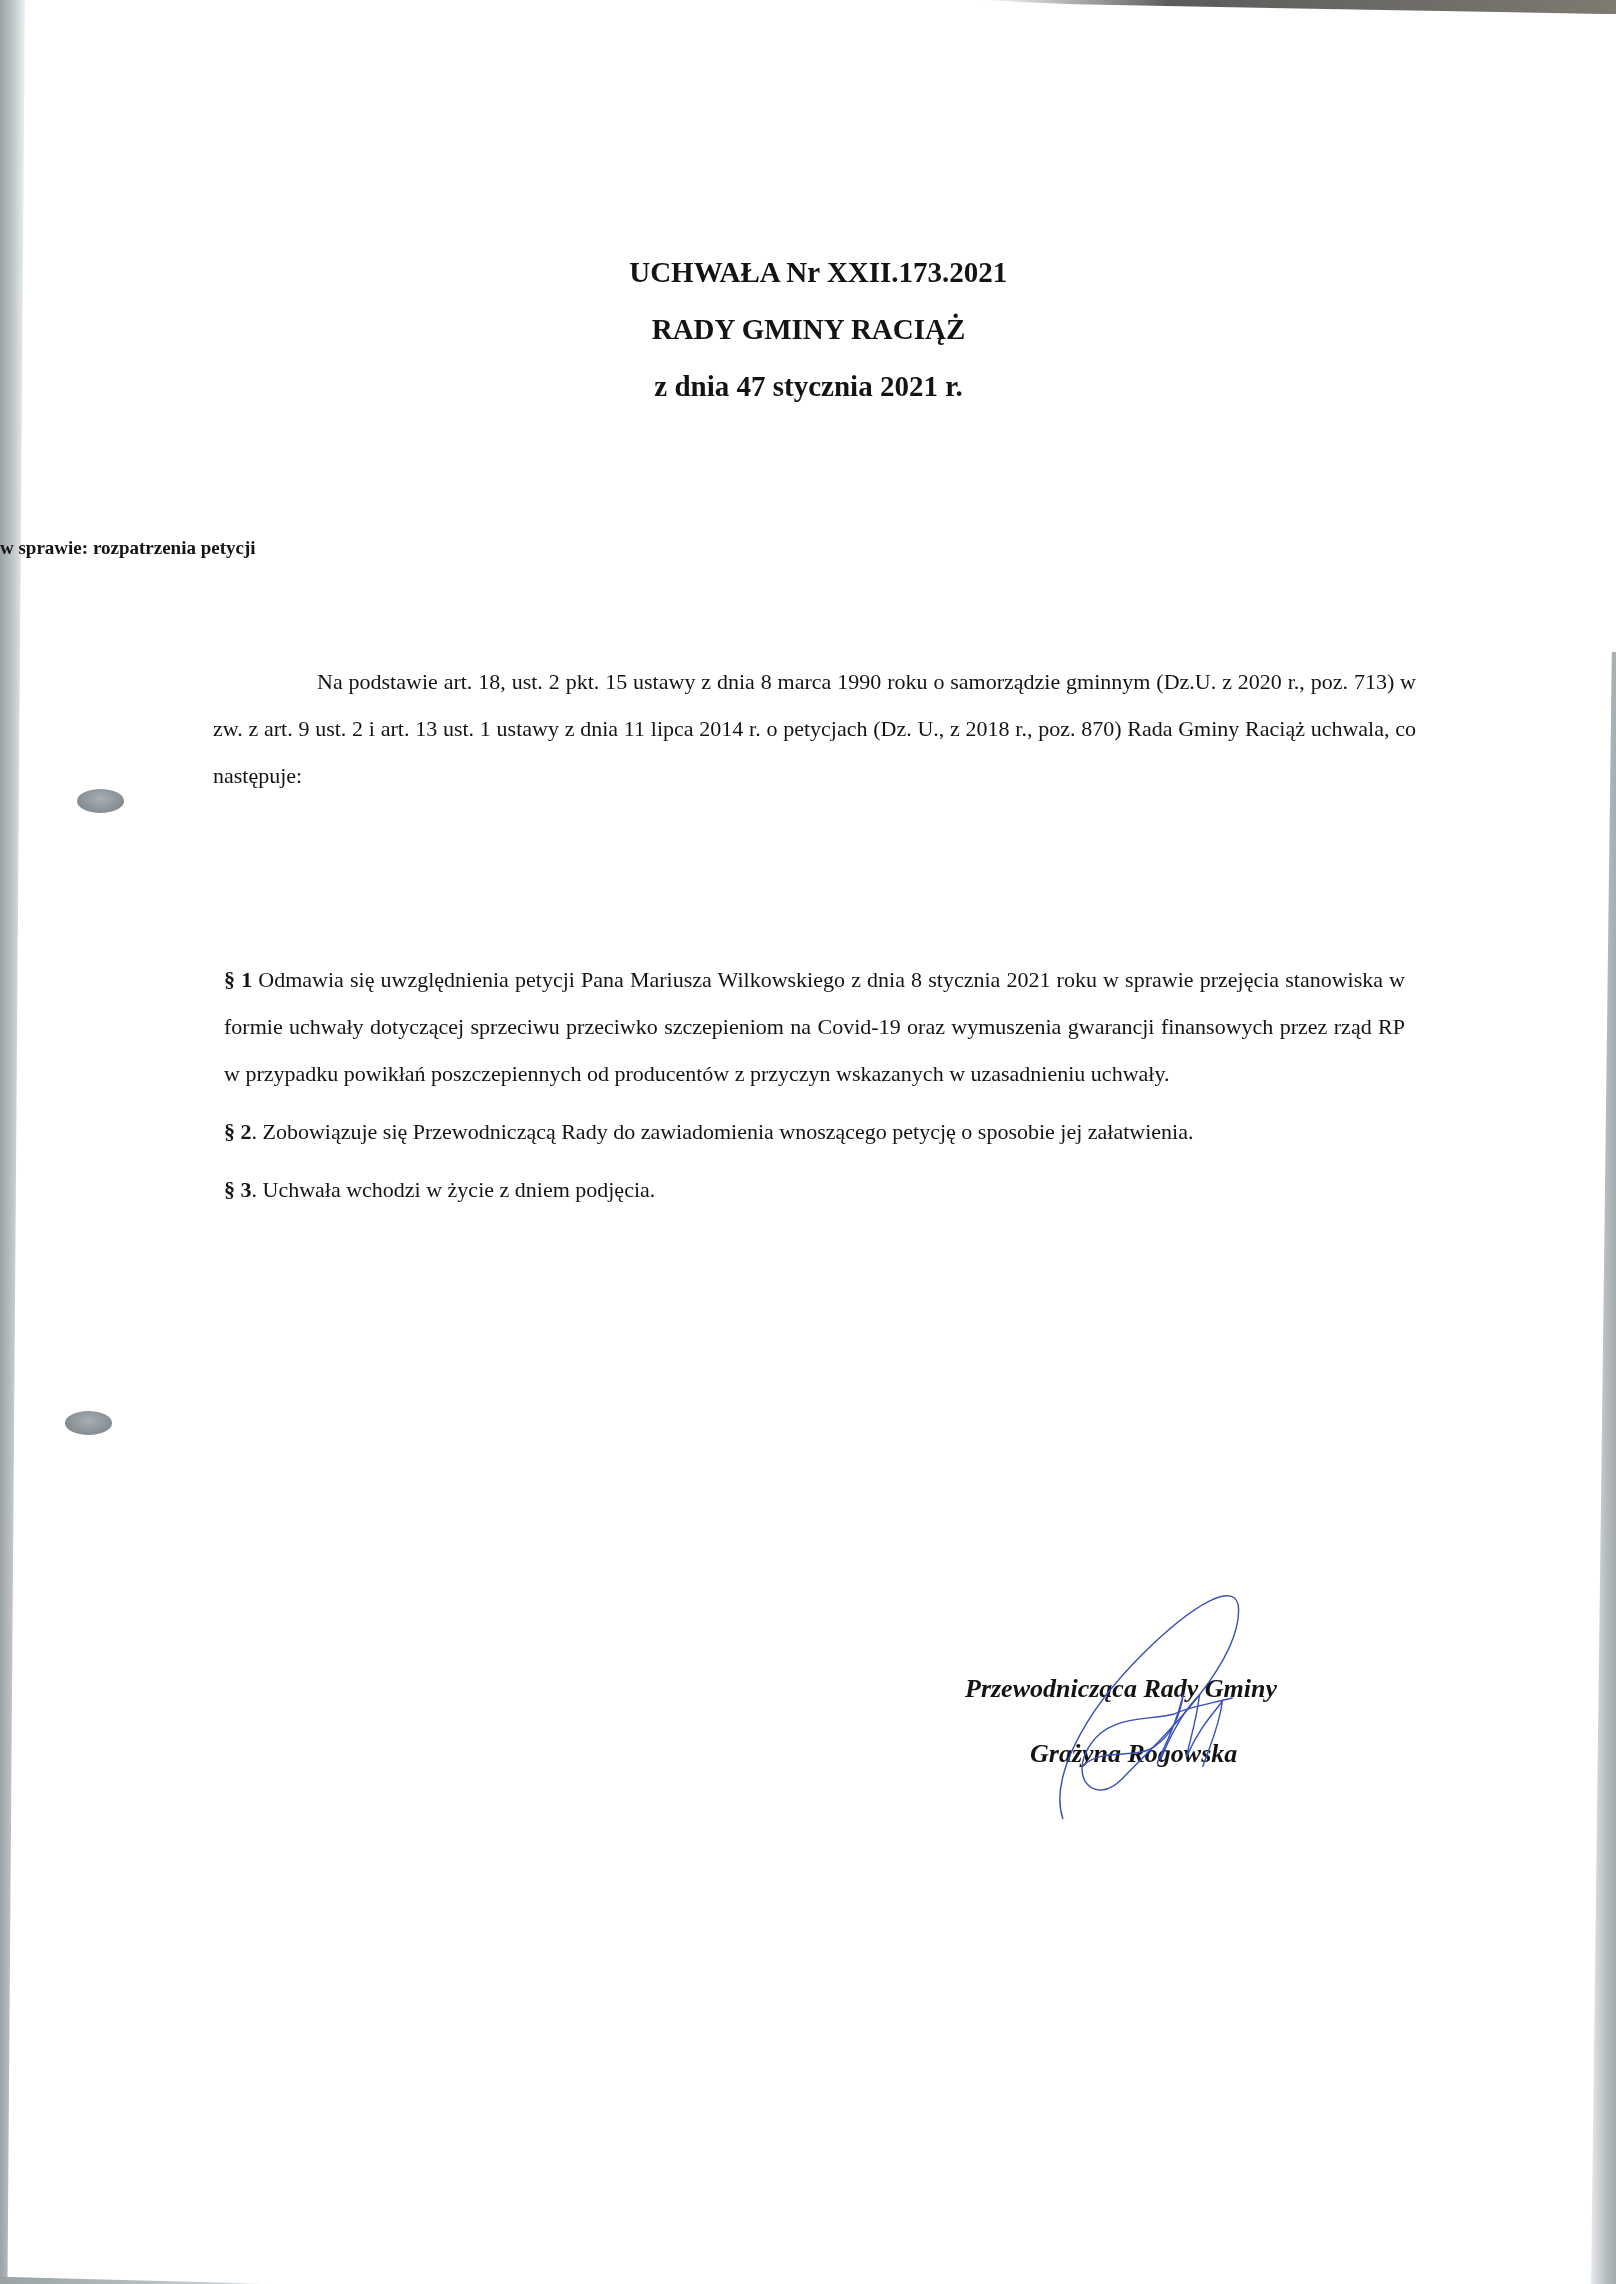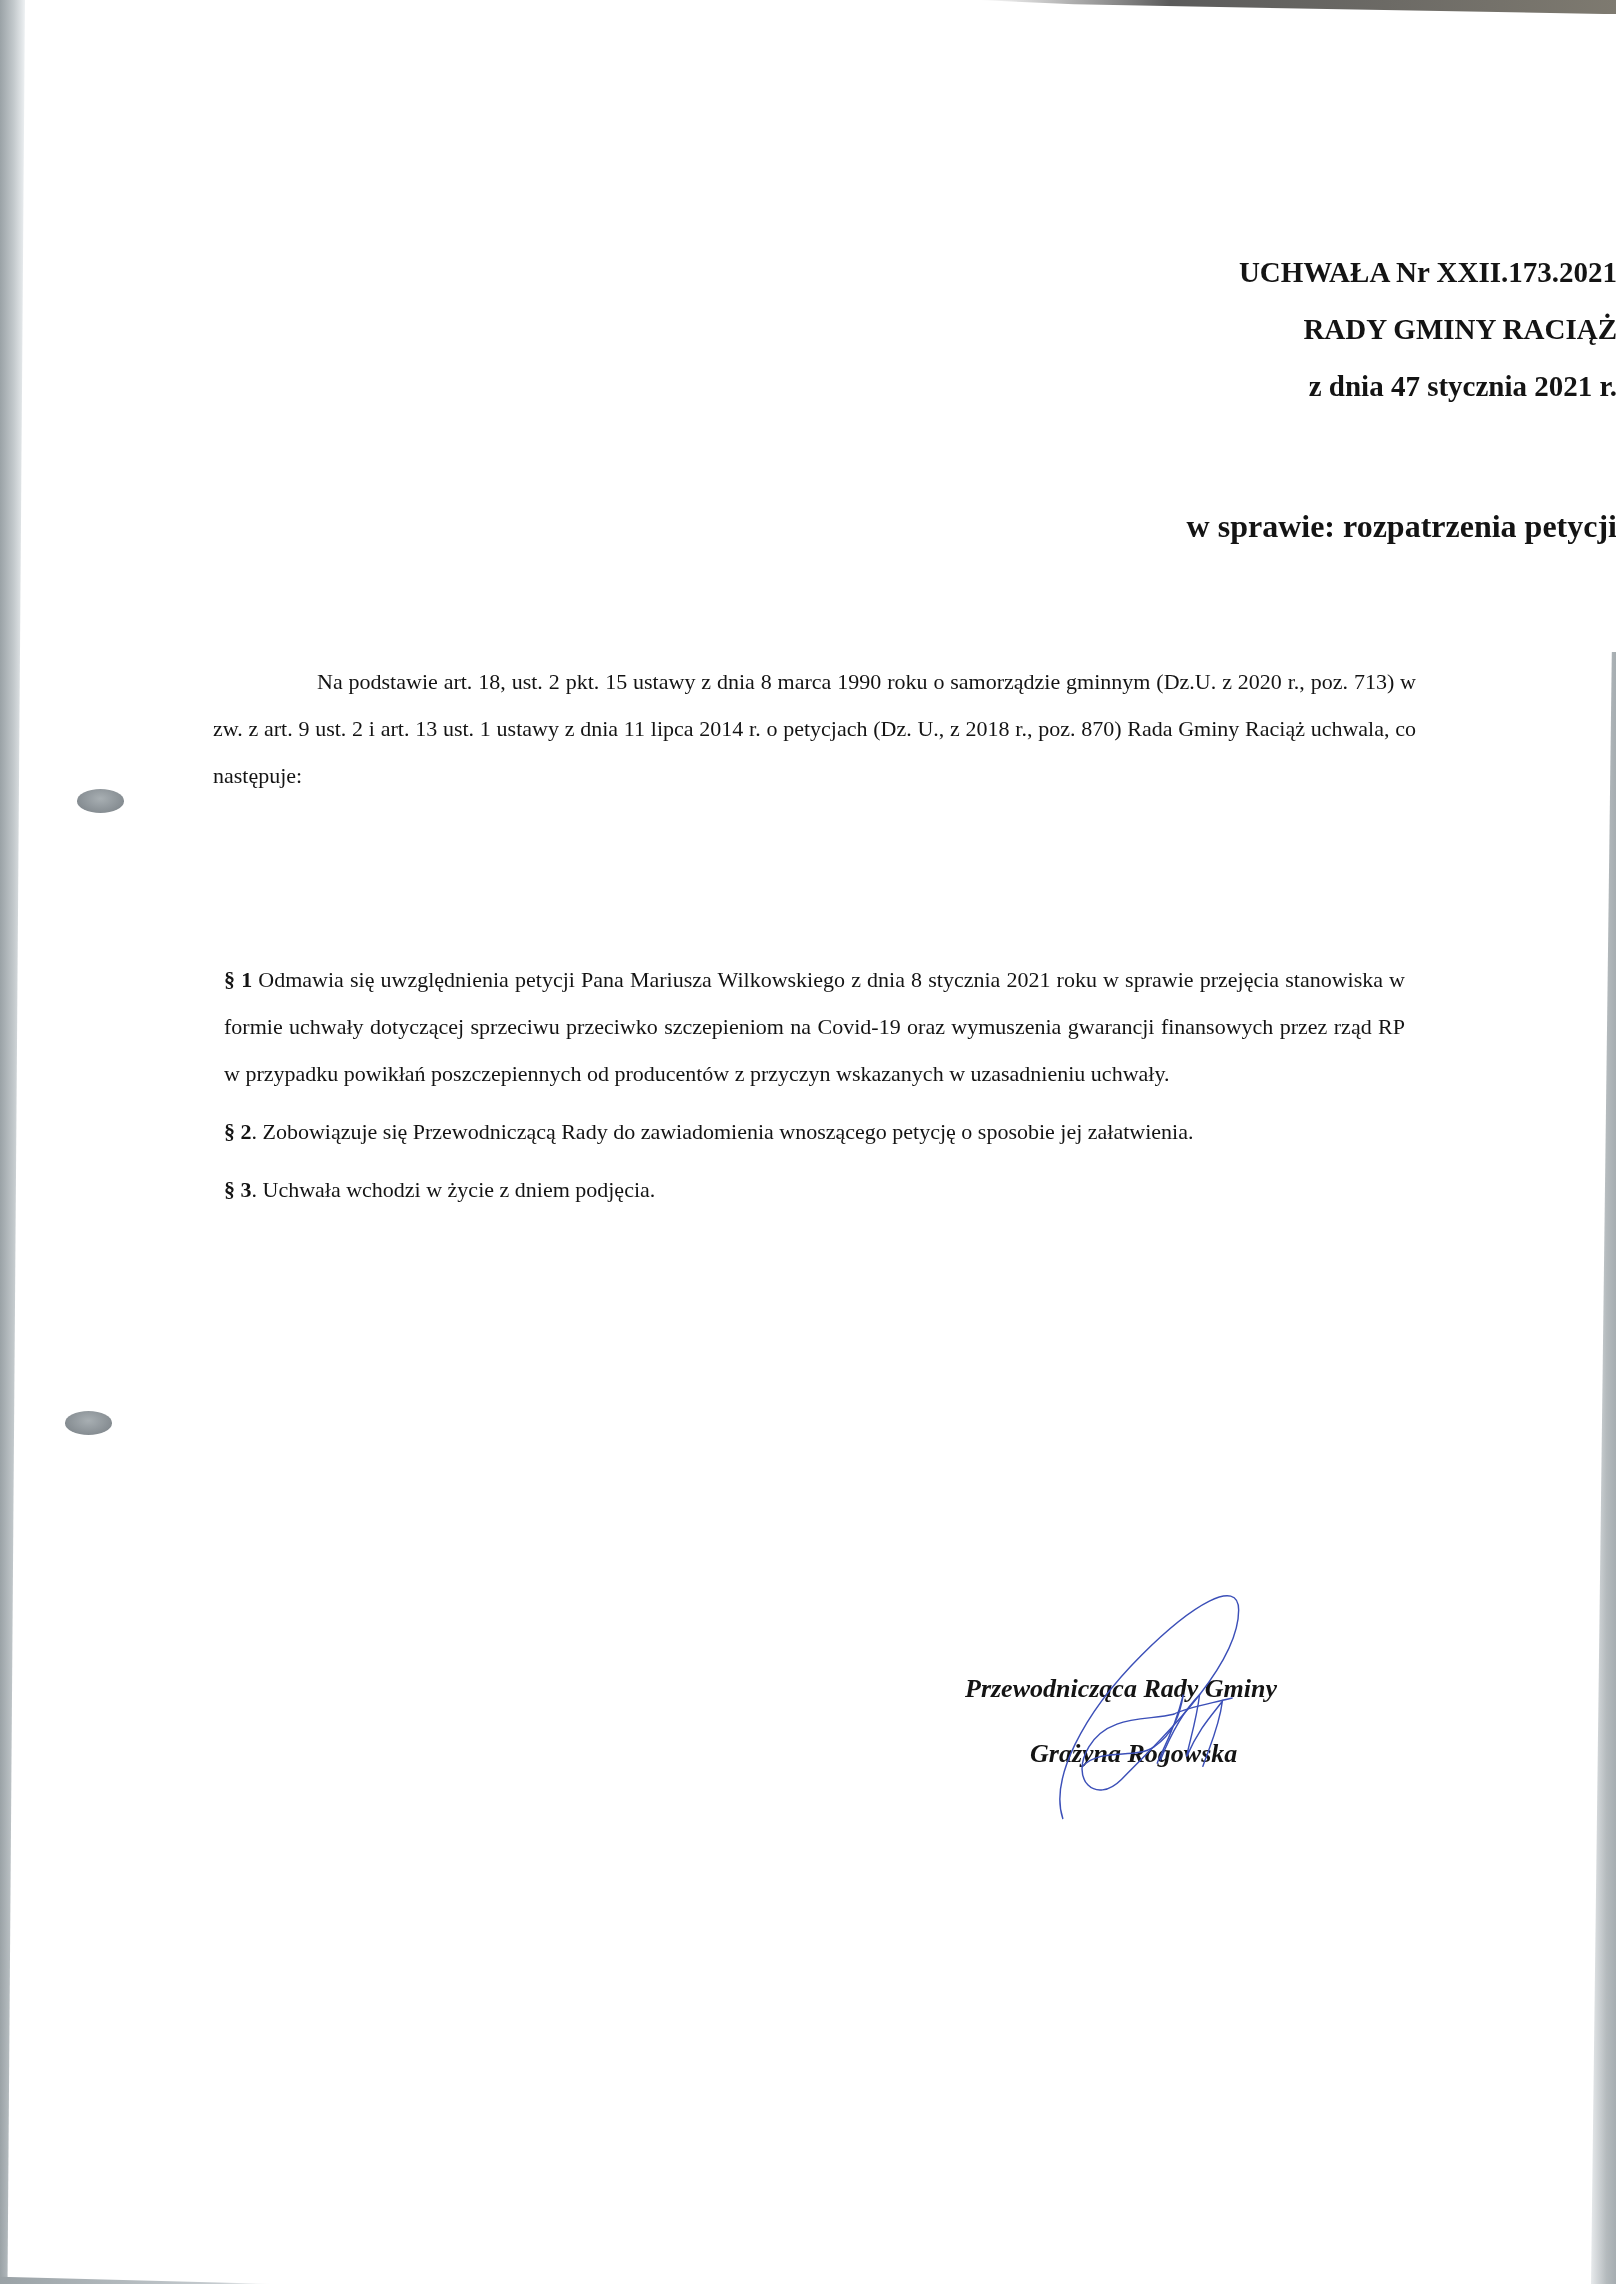--- a/index.html
+++ b/index.html
@@ -46,35 +46,35 @@
       border-radius: 50%;
       background: radial-gradient(ellipse at 50% 40%, #a8afb3 0%, #868d92 70%, #747b80 100%);
     }
     .hole-1 { left: 77px; top: 789px; }
     .hole-2 { left: 65px; top: 1411px; }
 
     .header {
       position: absolute;
       left: 0; right: 0;
       top: 244px;
-      text-align: right;
+      text-align: center;
       font-weight: bold;
       font-size: 29px;
       line-height: 57px;
     }
     .header .title-line { display: block; }
     .header .l1 { margin-left: 19.6px; }
 
     .subject {
       position: absolute;
       left: 0; right: 0;
-      top: 508px;
-      text-align: right;
+      top: 537px;
+      text-align: left;
       font-weight: bold;
-      font-size: 32px;
+      font-size: 19px;
     }
 
     .body-text {
       position: absolute;
       left: 213px;
       width: 1203px;
       font-size: 22px;
       line-height: 47px;
       text-align: justify;
     }

